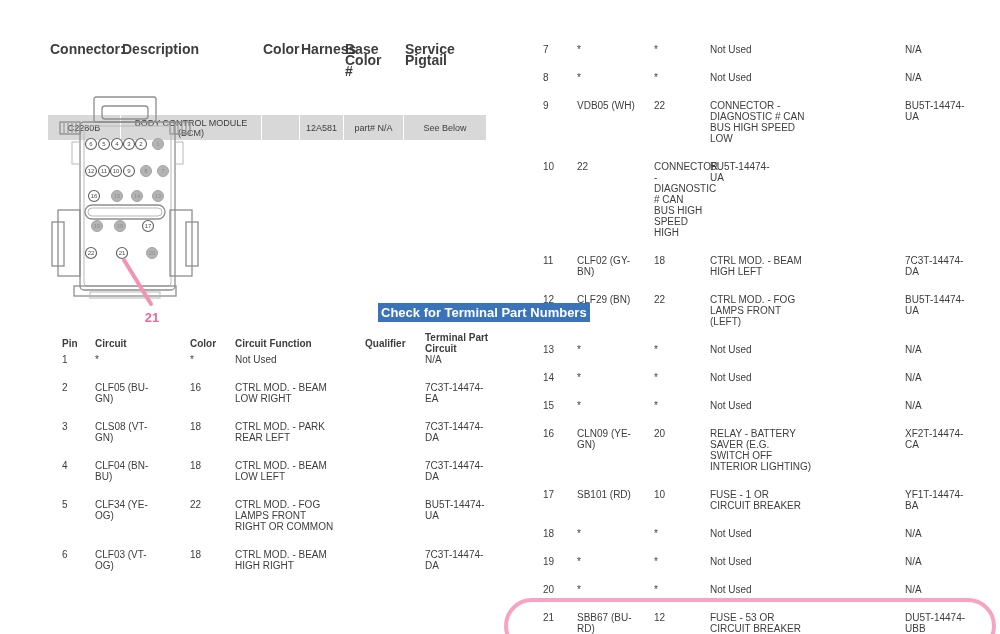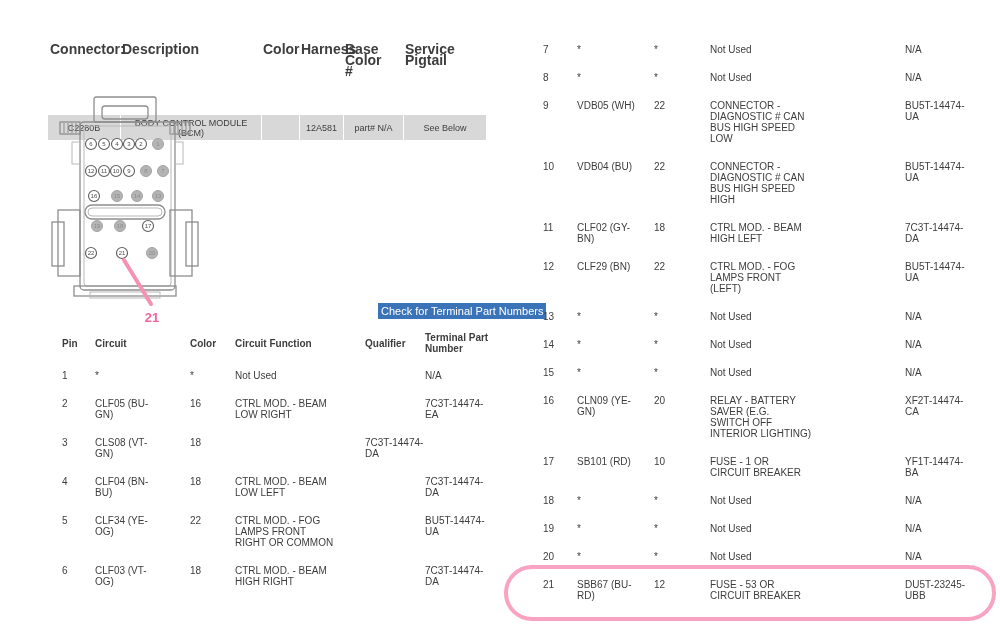--- a/index.html
+++ b/index.html
@@ -28,28 +28,28 @@
   .pin-open { fill:#ffffff; stroke:#5f5f5f; stroke-width:1.1; }
   .pin-filled { fill:#b4b4b4; stroke:#a3a3a3; stroke-width:1; }
   .pin-num { font-size:6px; fill:#4c4c4c; text-anchor:middle; font-family:"Liberation Sans",sans-serif; }
   .pin-num-filled { fill:#8d8d8d; }
   .callout-line { stroke:#f591b2; stroke-width:4; stroke-linecap:round; }
   .callout-text { font-size:13px; font-weight:bold; fill:#ee679e; text-anchor:middle;
     font-family:"Liberation Sans",sans-serif; }
 
   
   #check-link { left:378px; top:303px; background:#3b73b9; color:#ffffff;
-    font-size:11px; font-weight:normal; padding:2px 3px; cursor:pointer; }
+    font-size:13px; font-weight:bold; padding:2px 3px; cursor:pointer; }
 
   
   .pin-table { font-size:10px; line-height:11px; }
   #left-table  { left:50px;  top:332px; width:455px; }
   #right-table { left:540px; top:44px;  width:458px; }
   .phead { display:grid; grid-template-columns:45px 95px 45px 130px 60px 80px;
-    font-weight:bold; align-items:center; margin-bottom:16px; }
+    font-weight:bold; align-items:center; }
   .phead > div { white-space:pre-line; }
   .phead .c-pin { padding-left:12px; }
   .prow { display:grid; margin-bottom:17px; position:relative; }
   .prow-left  { grid-template-columns:45px 95px 45px 130px 60px 80px; }
   .prow-right { grid-template-columns:37px 77px 56px 195px 93px; }
   .prow-left .c-pin  { padding-left:12px; }
   .prow-right .c-pin { padding-left:3px; }
   .cell { white-space:pre-line; }
   .row-highlight { position:absolute; left:-36px; right:2px; top:-14px; bottom:-20px;
     border:4px solid #f8a3c2; border-radius:28px; pointer-events:none; }
@@ -168,21 +168,21 @@
 <div class="abs" id="check-link">Check for Terminal Part Numbers</div>
 
 <div class="abs pin-table" id="left-table">
   <div class="phead">
     <div class="c-pin">Pin</div>
     <div>Circuit</div>
     <div>Color</div>
     <div>Circuit Function</div>
     <div>Qualifier</div>
     <div>Terminal Part
-Number</div>
+Circuit</div>
   </div>
   <div id="left-rows">
       <div class="prow prow-left">
         <div class="cell c-pin">1</div>
         <div class="cell ">*</div>
         <div class="cell ">*</div>
         <div class="cell ">Not Used</div>
         <div class="cell "></div>
         <div class="cell ">N/A</div>
       </div>
@@ -195,20 +195,22 @@
 LOW RIGHT</div>
         <div class="cell "></div>
         <div class="cell ">7C3T-14474-
 EA</div>
       </div>
       <div class="prow prow-left">
         <div class="cell c-pin">3</div>
         <div class="cell ">CLS08 (VT-
 GN)</div>
         <div class="cell ">18</div>
+        <div class="cell ">CTRL MOD. - PARK
+REAR LEFT</div>
         <div class="cell "></div>
         <div class="cell ">7C3T-14474-
 DA</div>
       </div>
       <div class="prow prow-left">
         <div class="cell c-pin">4</div>
         <div class="cell ">CLF04 (BN-
 BU)</div>
         <div class="cell ">18</div>
         <div class="cell ">CTRL MOD. - BEAM
@@ -265,21 +267,20 @@
         <div class="cell ">22</div>
         <div class="cell ">CONNECTOR -
 DIAGNOSTIC # CAN
 BUS HIGH SPEED
 LOW</div>
         <div class="cell ">BU5T-14474-
 UA</div>
       </div>
       <div class="prow prow-right">
         <div class="cell c-pin">10</div>
-        <div class="cell ">VDB04 (BU)</div>
         <div class="cell ">22</div>
         <div class="cell ">CONNECTOR -
 DIAGNOSTIC # CAN
 BUS HIGH SPEED
 HIGH</div>
         <div class="cell ">BU5T-14474-
 UA</div>
       </div>
       <div class="prow prow-right">
         <div class="cell c-pin">11</div>
@@ -364,18 +365,18 @@
         <div class="cell ">Not Used</div>
         <div class="cell ">N/A</div>
       </div>
       <div class="prow prow-right">
         <div class="cell c-pin">21</div>
         <div class="cell ">SBB67 (BU-
 RD)</div>
         <div class="cell ">12</div>
         <div class="cell ">FUSE - 53 OR
 CIRCUIT BREAKER</div>
-        <div class="cell ">DU5T-23245-
+        <div class="cell ">DU5T-14474-
 UBB</div>
         <div class="row-highlight"></div>
       </div>
     </div>
 </div>
 
 </body></html>

